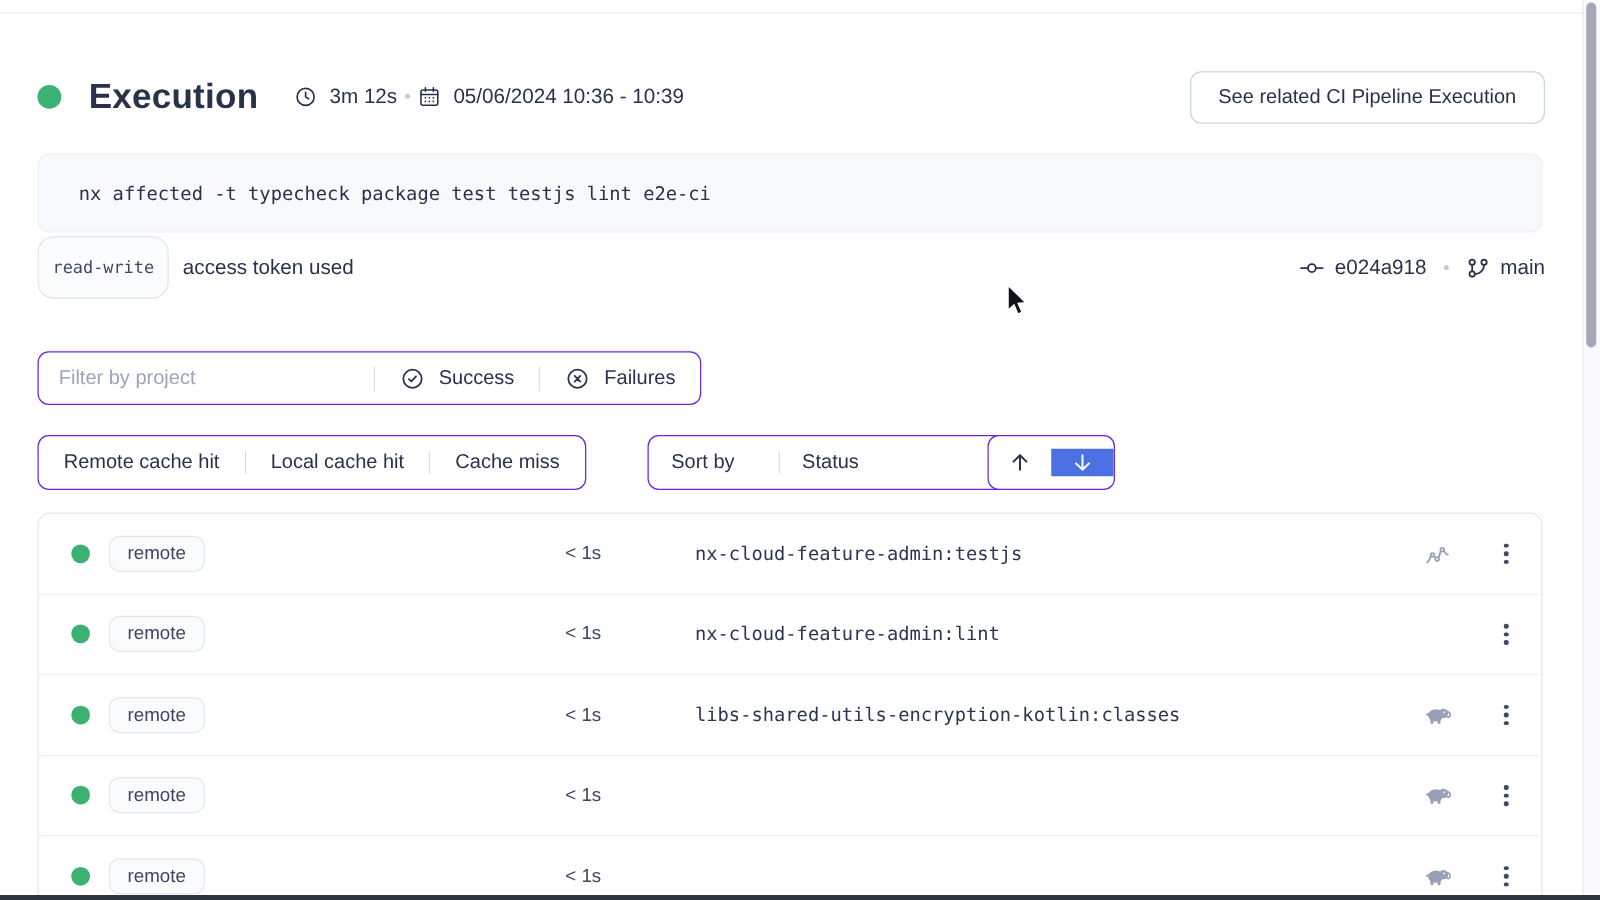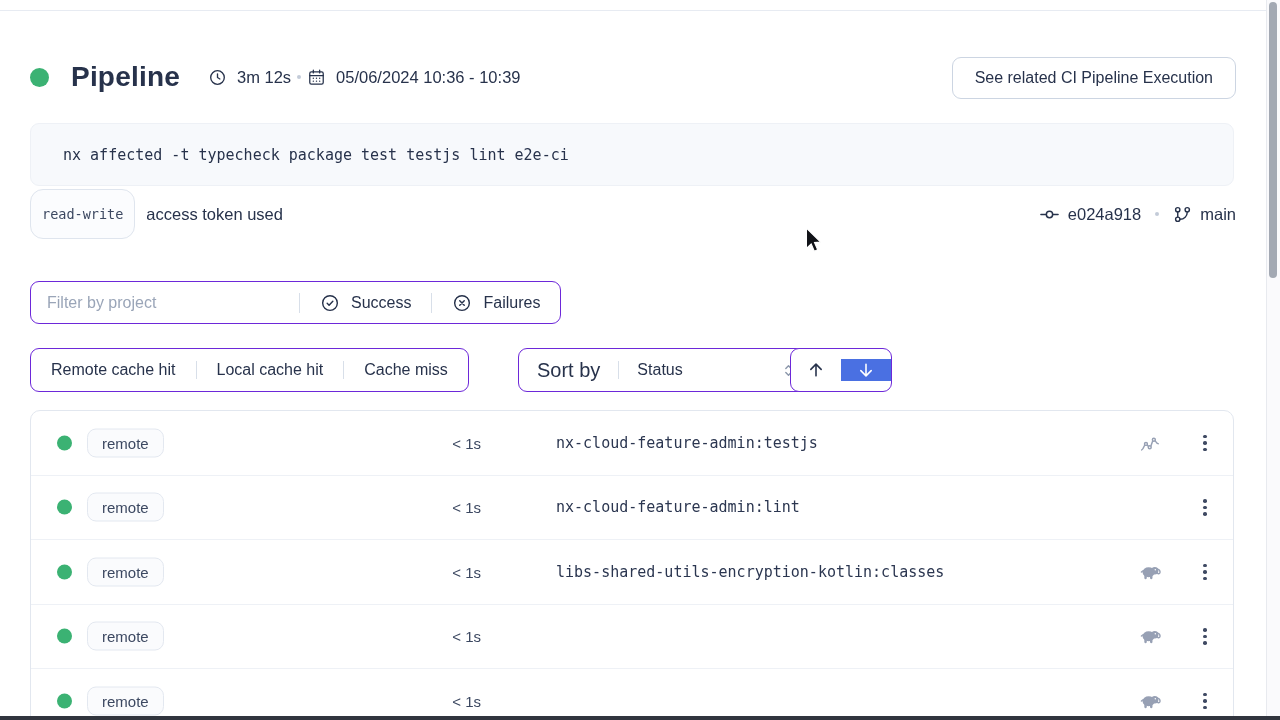--- a/index.html
+++ b/index.html
@@ -38,24 +38,24 @@
   .filter-group{position:absolute;top:281px;left:30px;height:43px;}
   .filter-input{width:236px;border:none;outline:none;padding:0 16px;font-size:16px;color:#27324b;
         font-family:inherit;background:transparent;}
   .filter-input::placeholder{color:#9aa5b8;}
   .seg{display:flex;align-items:center;gap:11px;padding:0 20px;border-left:1px solid #d8dfe9;
         font-size:16px;font-weight:500;color:#27324b;cursor:pointer;white-space:nowrap;background:#fff;}
   .seg.noicon{gap:0;}
   .cache-group{position:absolute;top:348px;left:30px;height:44px;}
   .cache-group .seg:first-child{border-left:none;}
   .sort-group{position:absolute;top:348px;left:518px;height:44px;}
-  .sort-label{display:flex;align-items:center;padding:0 18px;font-size:20px;font-weight:500;color:#27324b;}
+  .sort-label{display:flex;align-items:center;padding:0 18px;font-size:16px;font-weight:500;color:#27324b;}
   .sort-select{display:flex;align-items:center;justify-content:space-between;width:160px;
         padding:0 13px 0 18px;border-left:1px solid #d8dfe9;font-size:16px;font-weight:500;
-        color:#27324b;cursor:pointer;}
+        color:#27324b;cursor:pointer;margin-left:17px;}
   .arrow-group{position:absolute;top:348px;left:790px;width:102px;height:44px;}
   .arrow-btn{width:50px;display:flex;align-items:center;justify-content:center;cursor:pointer;background:#fff;border:none;}
   .arrow-btn.active{background:#4a70e2;}
 
   
   .task-table{position:absolute;top:410px;left:30px;width:1204px;border:1px solid #e2e7ef;
         border-radius:10px;background:#fff;box-sizing:border-box;overflow:hidden;}
   .task-row{position:relative;height:63.5px;border-top:1px solid #eef1f6;}
   .task-row:first-child{border-top:none;}
   .vmid{position:absolute;top:50%;transform:translateY(-50%);}
@@ -79,21 +79,21 @@
   svg{display:block;}
 </style>
 </head>
 <body>
 
 <div class="page">
   <div class="topline"></div>
 
   <div class="status-row">
     <span class="big-dot"></span>
-    <span class="status-title">Pipeline</span>
+    <span class="status-title">Execution</span>
     <span class="meta">
       <span class="icn">
         <svg width="19" height="19" viewBox="0 0 24 24" fill="none" stroke="#27324b" stroke-width="1.7" stroke-linecap="round" stroke-linejoin="round">
             <circle cx="12" cy="12" r="8.6"></circle>
             <path d="M12 7.4V12l3 1.9"></path>
           </svg>
       </span>
       <span>3m 12s</span>
     </span>
     <span class="sep-dot"></span>

